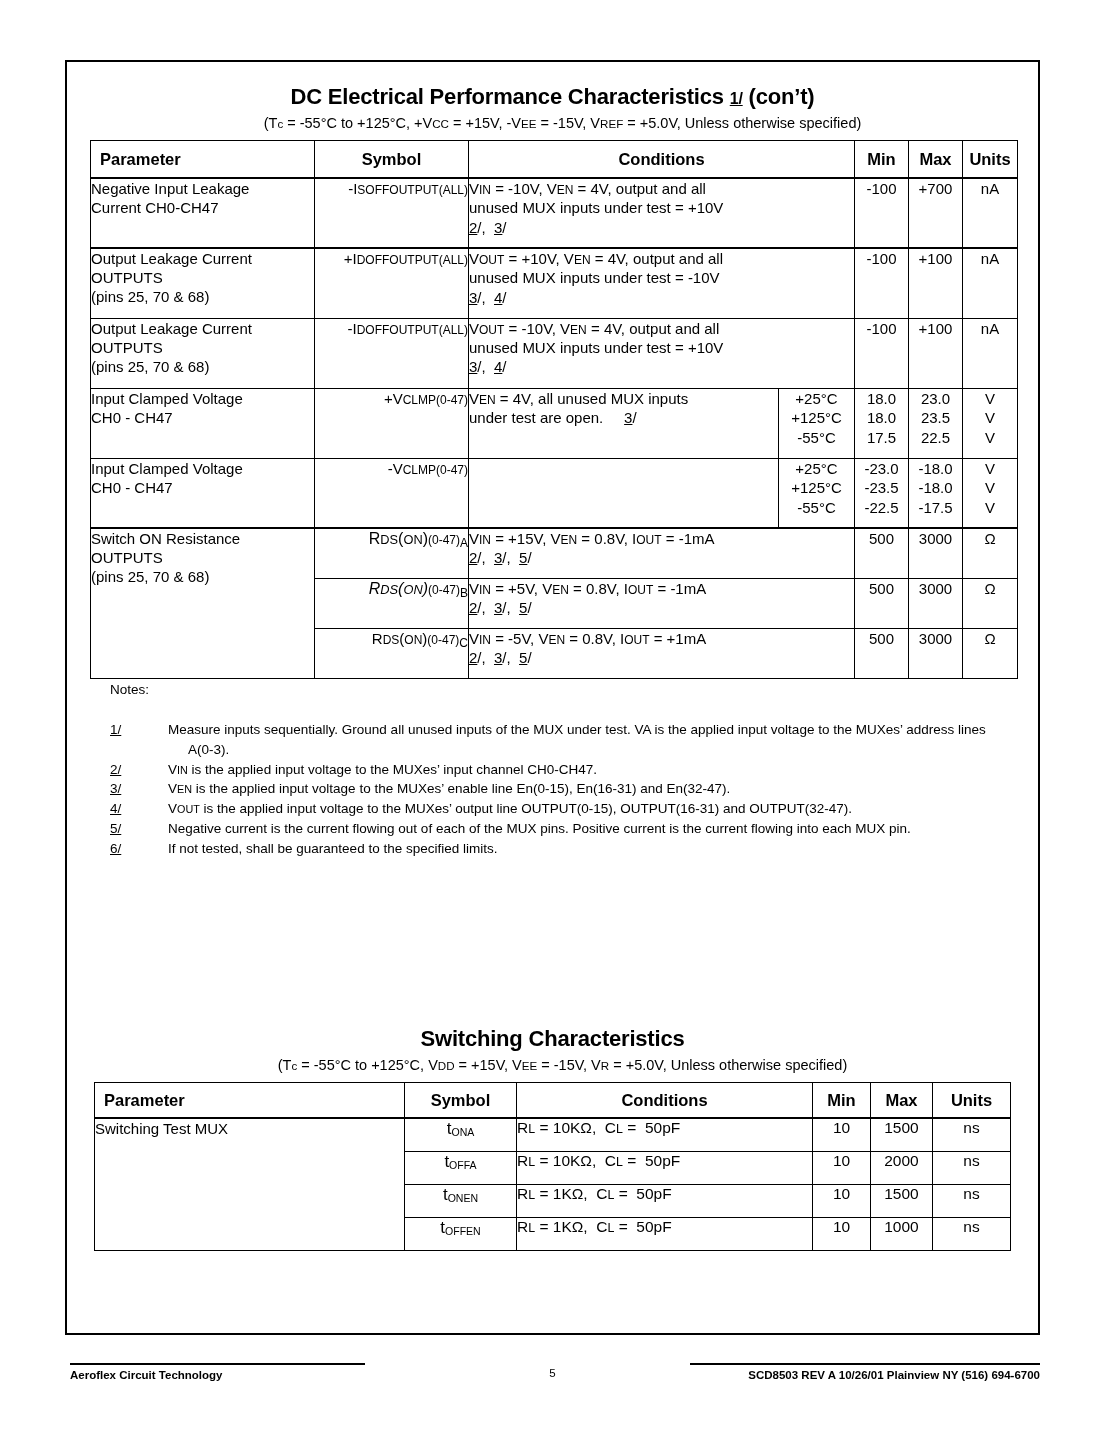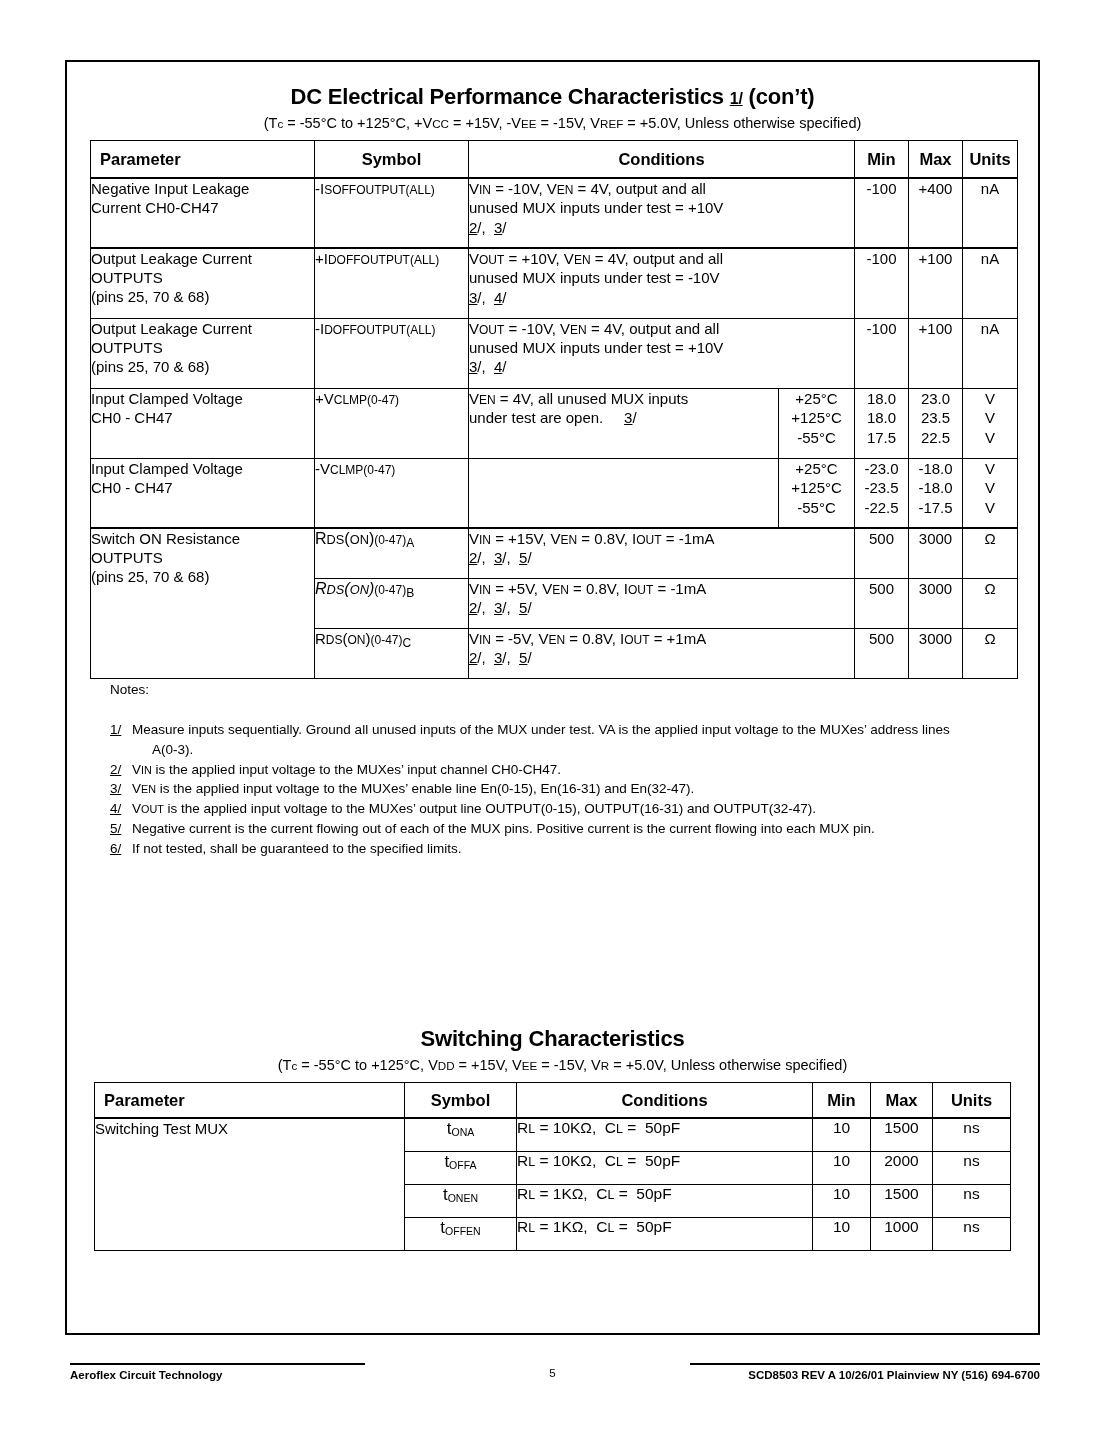--- a/index.html
+++ b/index.html
@@ -77,21 +77,21 @@
     font-weight: bold;
     font-size: 16.5px;
     height: 36px;
     vertical-align: middle;
     border-bottom-width: 2.6px;
   }
   table.dtab th.left { text-align: left; padding-left: 9px; }
 
   .cellpad { padding: 7px 8px 5px 9px; line-height: 1.28; }
   .cellpad-c { padding: 7px 4px 5px 4px; line-height: 1.28; text-align: center; }
-  .cellpad-ctr { padding: 9px 4px 5px 4px; line-height: 1.28; text-align: left; margin-top: 28px; }
+  .cellpad-ctr { padding: 9px 4px 5px 4px; line-height: 1.28; text-align: right; margin-top: 28px; }
 
   .thick-top { border-top-width: 2.6px !important; }
 
   .u { text-decoration: underline; }
 
   
   #dc-table {
     position: absolute;
     left: 90px;
     top: 140px;
@@ -117,21 +117,21 @@
   }
   #notes .nrow {
     display: flex;
     align-items: flex-start;
   }
   #notes .nnum {
     width: 22px;
     flex: 0 0 22px;
     text-decoration: underline;
   }
-  #notes .ntext { flex: 1; }
+  #notes .ntext { flex: 1; margin-left: 36px; }
   #notes .ntitle { margin-bottom: 20px; }
 
   
   #sw-title-wrap {
     position: absolute;
     left: 65px;
     top: 1026px;
     width: 975px;
   }
   #sw-table {
@@ -233,21 +233,21 @@
         </td>
         <td class="cellpad-ctr">
           <span>-I</span><span class="sc">SOFFOUTPUT(ALL)</span>
         </td>
         <td class="cellpad" colspan="2">
           <div>V<span class="sc">IN</span> = -10V, V<span class="sc">EN</span> = 4V, output and all</div>
           <div>unused MUX inputs under test = +10V</div>
           <div><span class="u">2</span>/,&nbsp; <span class="u">3</span>/</div>
         </td>
         <td class="cellpad-c">-100</td>
-        <td class="cellpad-c">+400</td>
+        <td class="cellpad-c">+700</td>
         <td class="cellpad-c">nA</td>
       </tr>
 
       <tr style="height:70px;">
         <td class="cellpad thick-top">
           <div>Output Leakage Current</div>
           <div>OUTPUTS</div>
           <div>(pins  25, 70 &amp; 68)</div>
         </td>
         <td class="cellpad-ctr thick-top">

